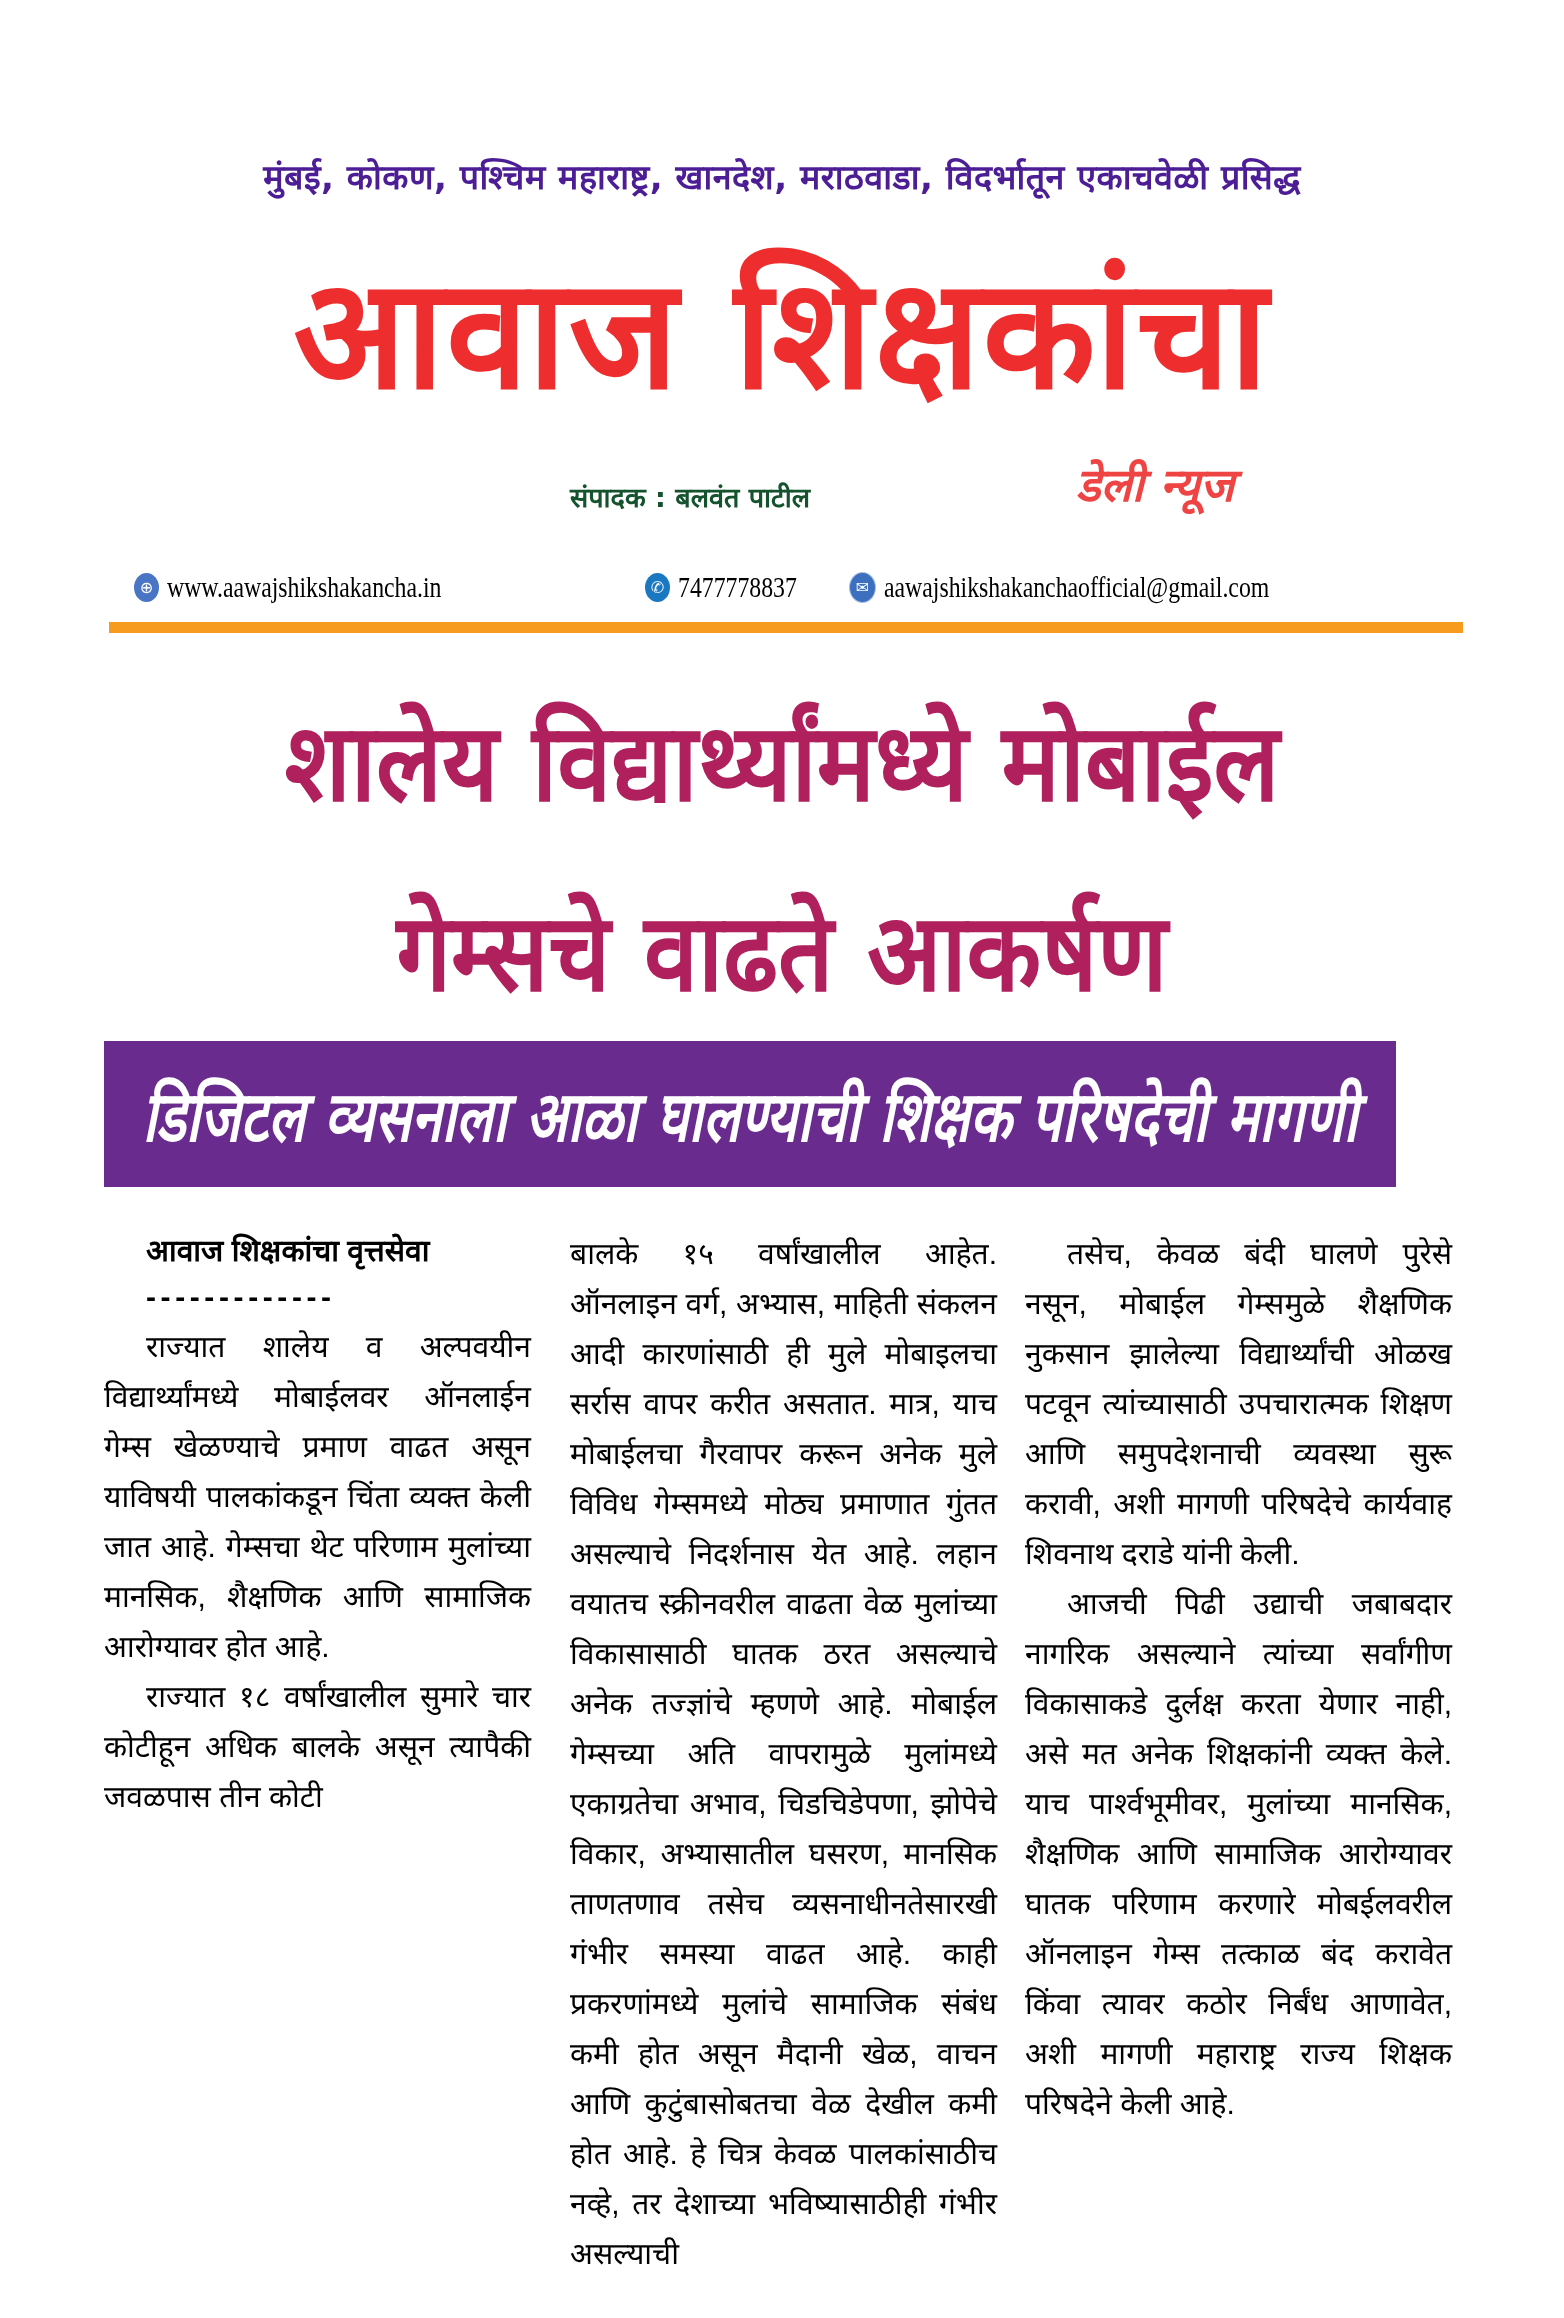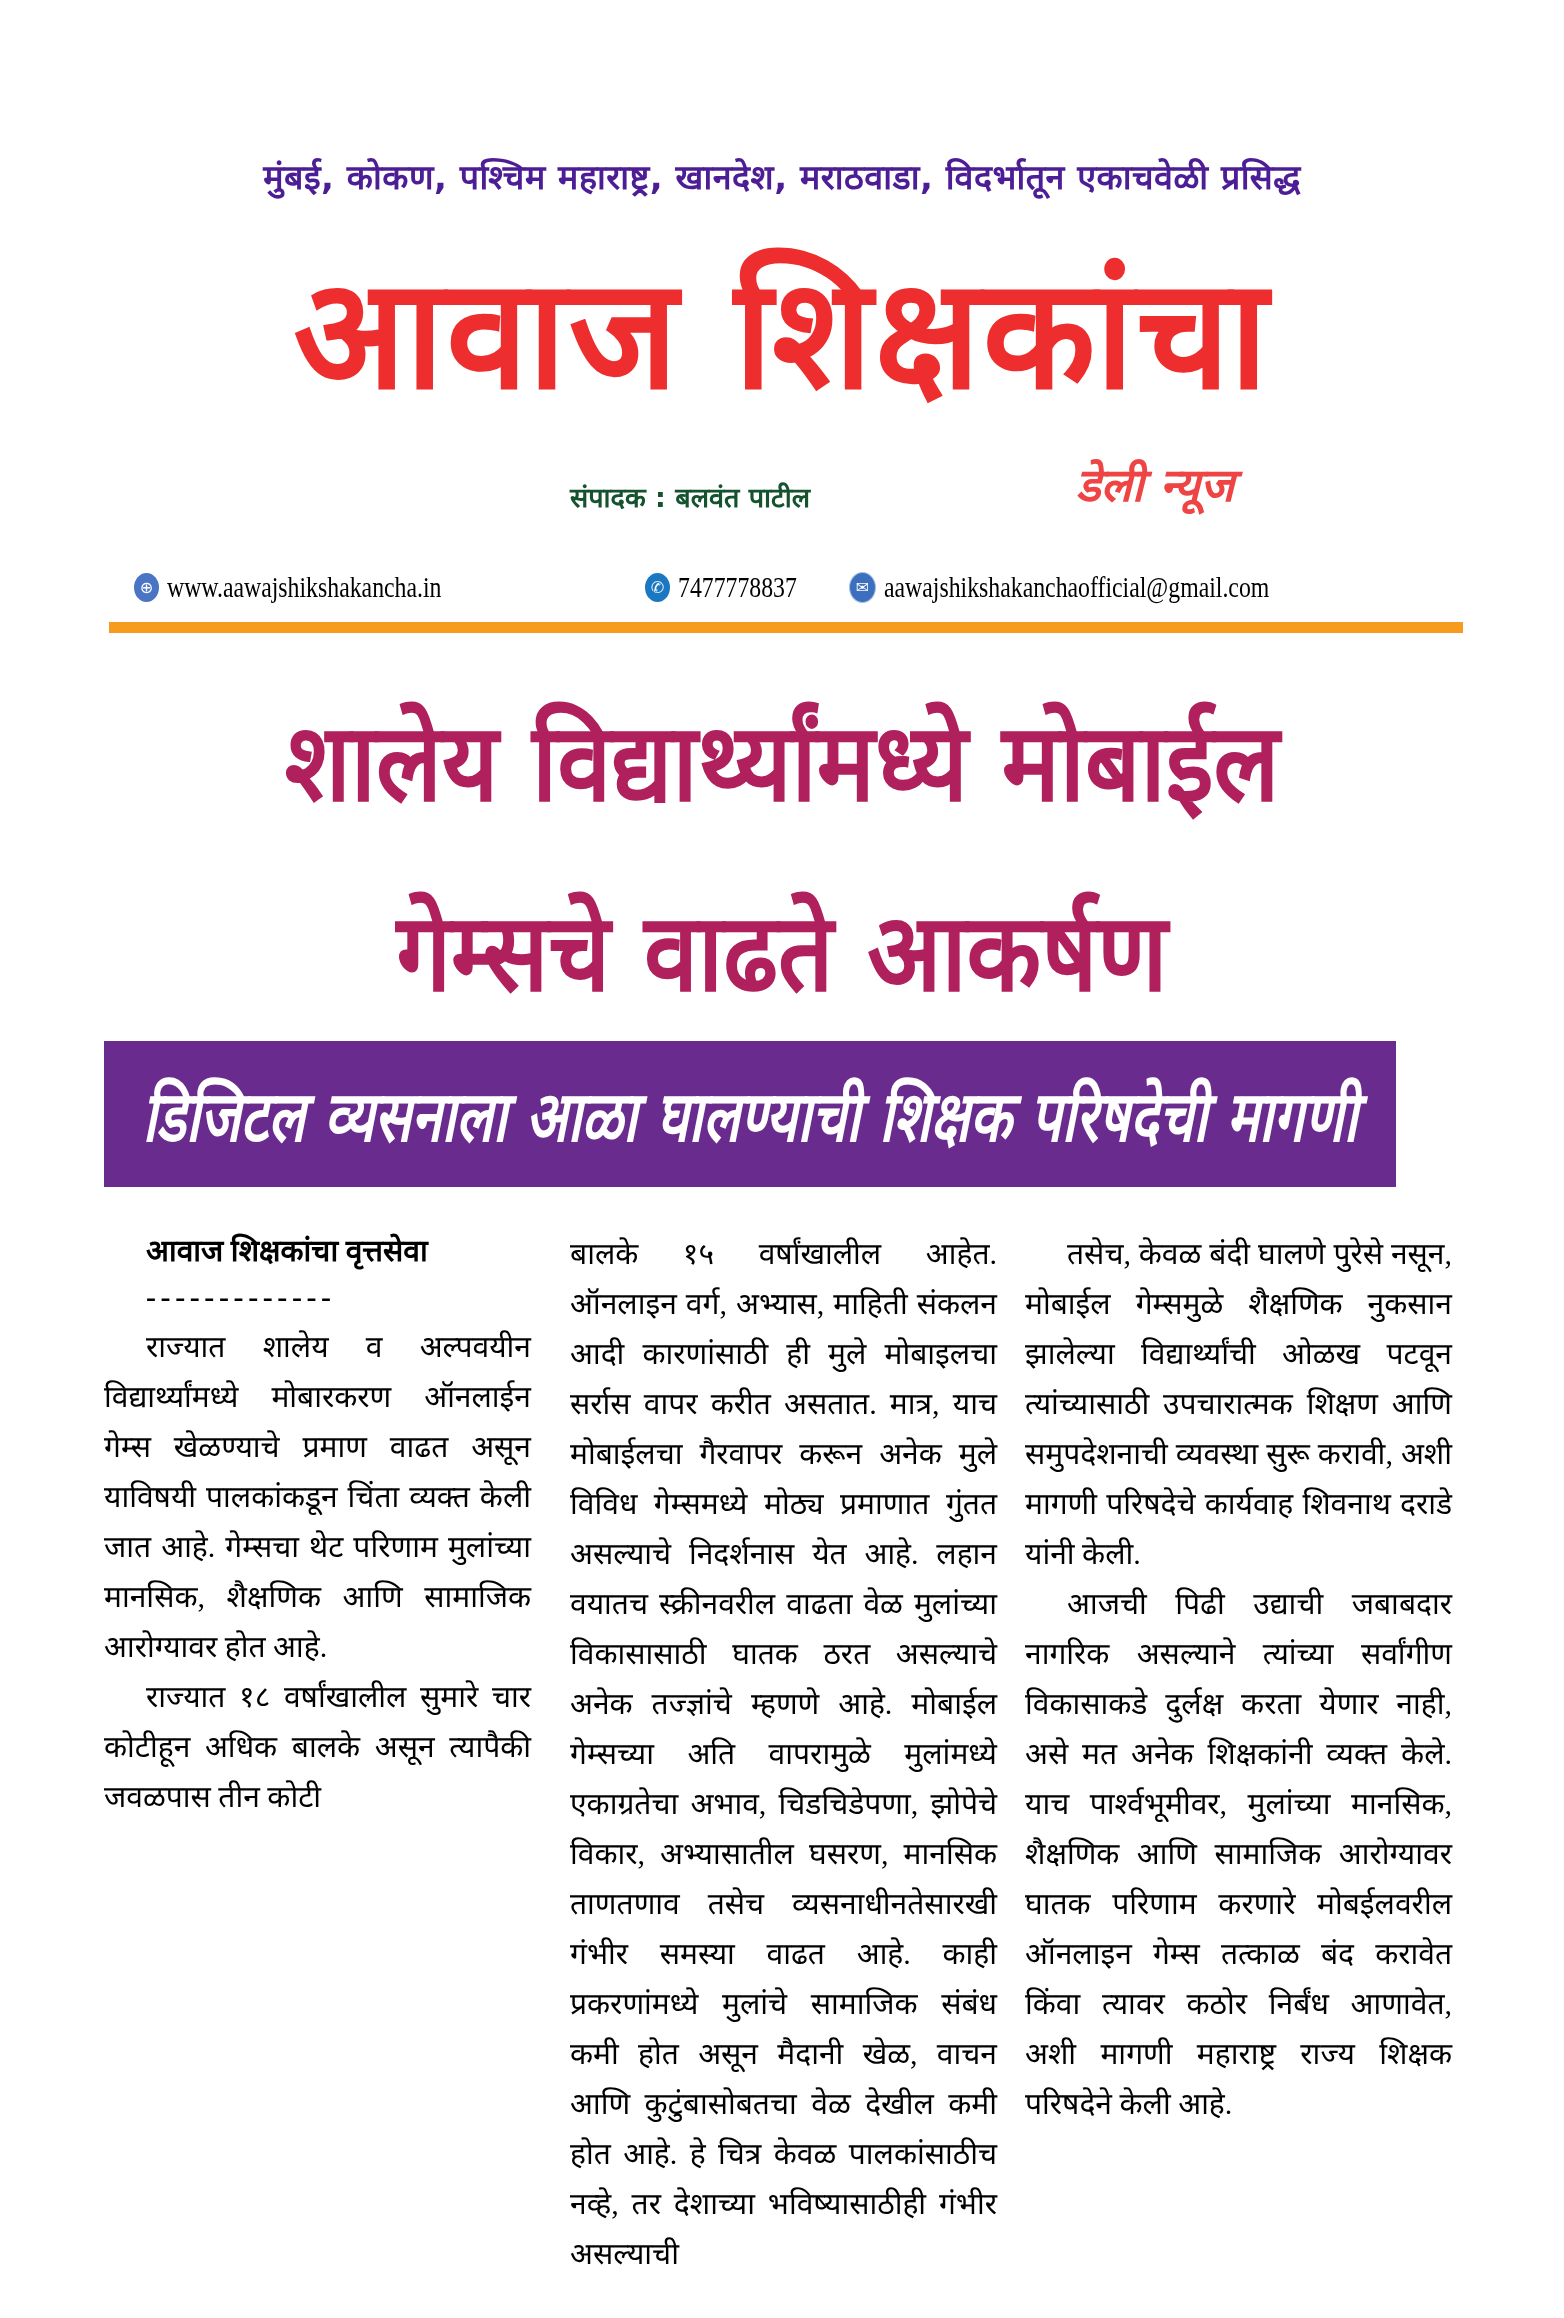--- a/index.html
+++ b/index.html
@@ -63,21 +63,21 @@
     background: #6a2b8e; display: flex; align-items: center; justify-content: center;
   }
   .sub-banner span {
     color: #fff; font-weight: bold; font-size: 70px; font-style: italic;
     transform: scaleX(0.78); white-space: nowrap; display: inline-block;
   }
 
   
   .col {
     top: 1229px; width: 427px;
-    font-family: Liberation Serif, serif; font-size: 30px; line-height: 50px;
+    font-family: Liberation Sans, sans-serif; font-size: 30px; line-height: 50px;
     text-align: justify; color: #000;
   }
   .col p { margin: 0; text-indent: 42px; }
   .col p.noindent { text-indent: 0; }
   .col1 { left: 104px; }
   .col2 { left: 570px; }
   .col3 { left: 1025px; }
   .byline { font-weight: bold; margin-left: 42px; line-height: 43px; }
   .dash { margin-left: 42px; font-weight: bold; letter-spacing: 4.6px; }
 </style>
@@ -110,21 +110,21 @@
   <div>गेम्सचे वाढते आकर्षण</div>
 </div>
 
 <div class="abs sub-banner">
   <span>डिजिटल व्यसनाला आळा घालण्याची शिक्षक परिषदेची मागणी</span>
 </div>
 
 <div class="abs col col1">
   <div class="byline">आवाज शिक्षकांचा वृत्तसेवा</div>
   <div class="dash">-------------</div>
-  <p>राज्यात शालेय व अल्पवयीन विद्यार्थ्यांमध्ये मोबारकरण ऑनलाईन गेम्स खेळण्याचे प्रमाण वाढत असून याविषयी पालकांकडून चिंता व्यक्त केली जात आहे. गेम्सचा थेट परिणाम मुलांच्या मानसिक, शैक्षणिक आणि सामाजिक आरोग्यावर होत आहे.</p>
+  <p>राज्यात शालेय व अल्पवयीन विद्यार्थ्यांमध्ये मोबाईलवर ऑनलाईन गेम्स खेळण्याचे प्रमाण वाढत असून याविषयी पालकांकडून चिंता व्यक्त केली जात आहे. गेम्सचा थेट परिणाम मुलांच्या मानसिक, शैक्षणिक आणि सामाजिक आरोग्यावर होत आहे.</p>
   <p>राज्यात १८ वर्षांखालील सुमारे चार कोटीहून अधिक बालके असून त्यापैकी जवळपास तीन कोटी</p>
 </div>
 
 <div class="abs col col2">
   <p class="noindent">बालके १५ वर्षांखालील आहेत. ऑनलाइन वर्ग, अभ्यास, माहिती संकलन आदी कारणांसाठी ही मुले मोबाइलचा सर्रास वापर करीत असतात. मात्र, याच मोबाईलचा गैरवापर करून अनेक मुले विविध गेम्समध्ये मोठ्य प्रमाणात गुंतत असल्याचे निदर्शनास येत आहे. लहान वयातच स्क्रीनवरील वाढता वेळ मुलांच्या विकासासाठी घातक ठरत असल्याचे अनेक तज्ज्ञांचे म्हणणे आहे. मोबाईल गेम्सच्या अति वापरामुळे मुलांमध्ये एकाग्रतेचा अभाव, चिडचिडेपणा, झोपेचे विकार, अभ्यासातील घसरण, मानसिक ताणतणाव तसेच व्यसनाधीनतेसारखी गंभीर समस्या वाढत आहे. काही प्रकरणांमध्ये मुलांचे सामाजिक संबंध कमी होत असून मैदानी खेळ, वाचन आणि कुटुंबासोबतचा वेळ देखील कमी होत आहे. हे चित्र केवळ पालकांसाठीच नव्हे, तर देशाच्या भविष्यासाठीही गंभीर असल्याची</p>
 </div>
 
 <div class="abs col col3">
   <p>तसेच, केवळ बंदी घालणे पुरेसे नसून, मोबाईल गेम्समुळे शैक्षणिक नुकसान झालेल्या विद्यार्थ्यांची ओळख पटवून त्यांच्यासाठी उपचारात्मक शिक्षण आणि समुपदेशनाची व्यवस्था सुरू करावी, अशी मागणी परिषदेचे कार्यवाह शिवनाथ दराडे यांनी केली.</p>
   <p>आजची पिढी उद्याची जबाबदार नागरिक असल्याने त्यांच्या सर्वांगीण विकासाकडे दुर्लक्ष करता येणार नाही, असे मत अनेक शिक्षकांनी व्यक्त केले. याच पार्श्वभूमीवर, मुलांच्या मानसिक, शैक्षणिक आणि सामाजिक आरोग्यावर घातक परिणाम करणारे मोबईलवरील ऑनलाइन गेम्स तत्काळ बंद करावेत किंवा त्यावर कठोर निर्बंध आणावेत, अशी मागणी महाराष्ट्र राज्य शिक्षक परिषदेने केली आहे.</p>

